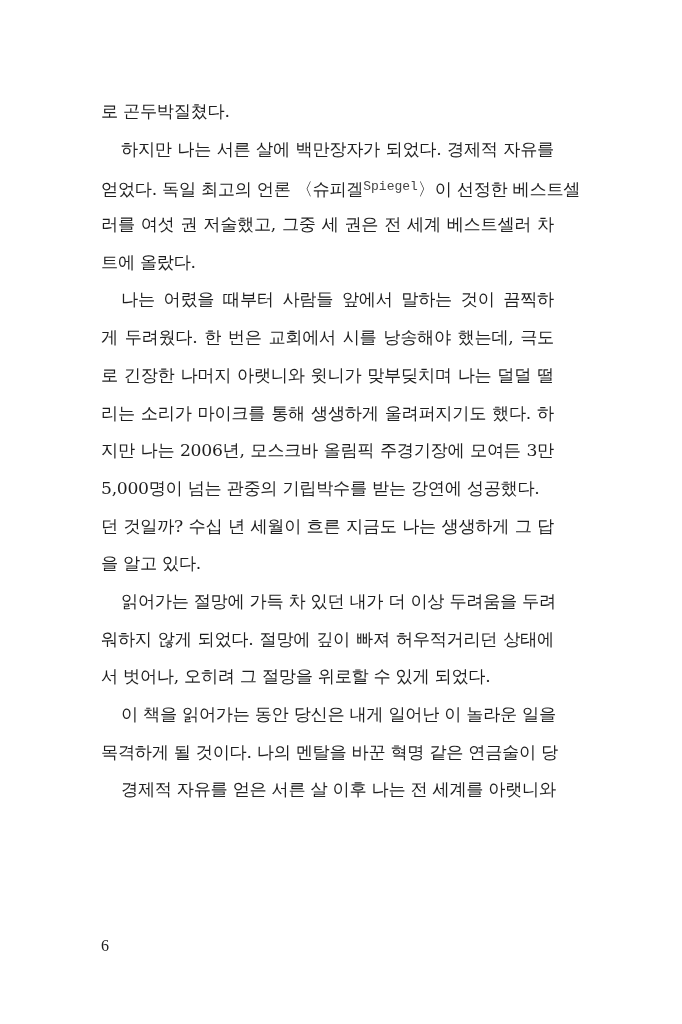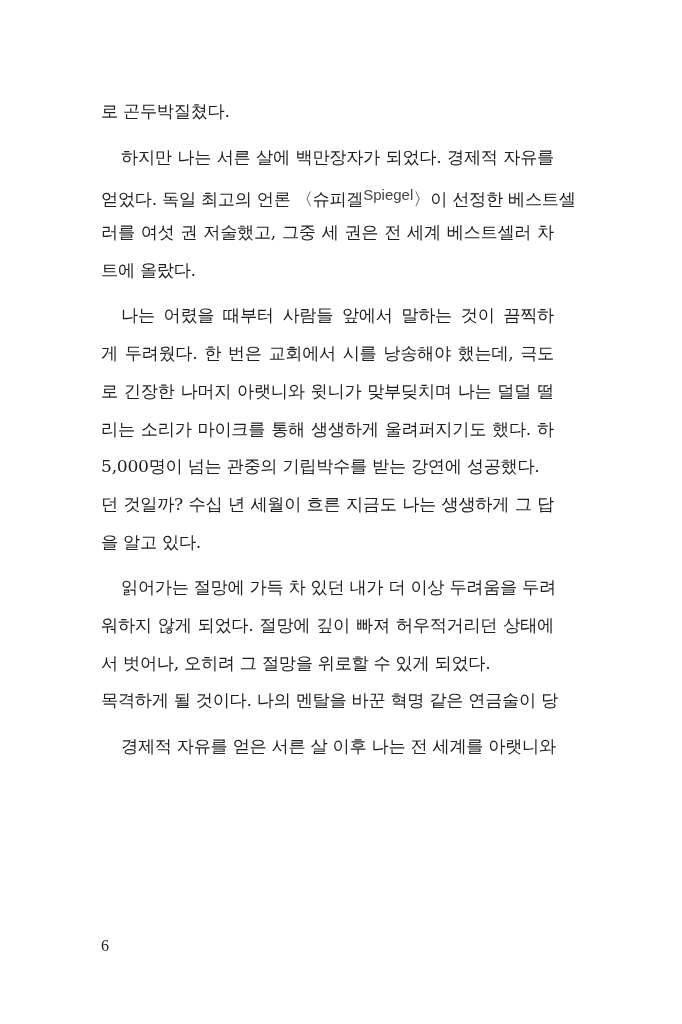--- a/index.html
+++ b/index.html
@@ -31,28 +31,27 @@
       height: 37.7px;
       line-height: 37.7px;
       font-size: 17.2px;
       white-space: nowrap;
       text-align: justify;
       text-align-last: justify;
       letter-spacing: -0.3px;
     }
     .line.indent {
       padding-left: 20px;
-      margin-top: 8px;
     }
     .line.last {
       text-align-last: left;
     }
     .sup-latin {
-      font-family: Liberation Sans, sans-serif;
-      font-size: 15px;
+      font-family: Liberation Mono, monospace;
+      font-size: 13px;
       vertical-align: 5px;
       letter-spacing: 0;
       color: #444;
     }
     .page-number {
       position: absolute;
       left: 101px;
       top: 937px;
       font-size: 16px;
       font-family: "Liberation Serif", "DejaVu Serif", serif;
@@ -66,24 +65,26 @@
   <div class="body-text">
     <div class="line last">로 곤두박질쳤다.</div>
     <div class="line indent">하지만 나는 서른 살에 백만장자가 되었다. 경제적 자유를</div>
     <div class="line"><span>얻었다. 독일 최고의 언론 〈슈피겔</span><span class="sup-latin">Spiegel</span><span>〉이 선정한 베스트셀</span></div>
     <div class="line">러를 여섯 권 저술했고, 그중 세 권은 전 세계 베스트셀러 차</div>
     <div class="line last">트에 올랐다.</div>
     <div class="line indent">나는 어렸을 때부터 사람들 앞에서 말하는 것이 끔찍하</div>
     <div class="line">게 두려웠다. 한 번은 교회에서 시를 낭송해야 했는데, 극도</div>
     <div class="line">로 긴장한 나머지 아랫니와 윗니가 맞부딪치며 나는 덜덜 떨</div>
     <div class="line">리는 소리가 마이크를 통해 생생하게 울려퍼지기도 했다. 하</div>
+    <div class="line">지만 나는 2006년, 모스크바 올림픽 주경기장에 모여든 3만</div>
     <div class="line last">5,000명이 넘는 관중의 기립박수를 받는 강연에 성공했다.</div>
     <div class="line">던 것일까? 수십 년 세월이 흐른 지금도 나는 생생하게 그 답</div>
     <div class="line last">을 알고 있다.</div>
     <div class="line indent">읽어가는 절망에 가득 차 있던 내가 더 이상 두려움을 두려</div>
     <div class="line">워하지 않게 되었다. 절망에 깊이 빠져 허우적거리던 상태에</div>
     <div class="line last">서 벗어나, 오히려 그 절망을 위로할 수 있게 되었다.</div>
+    <div class="line indent">이 책을 읽어가는 동안 당신은 내게 일어난 이 놀라운 일을</div>
     <div class="line">목격하게 될 것이다. 나의 멘탈을 바꾼 혁명 같은 연금술이 당</div>
     <div class="line indent">경제적 자유를 얻은 서른 살 이후 나는 전 세계를 아랫니와</div>
   </div>
 
   <div class="page-number">6</div>
 </div>
 
 </body></html>

